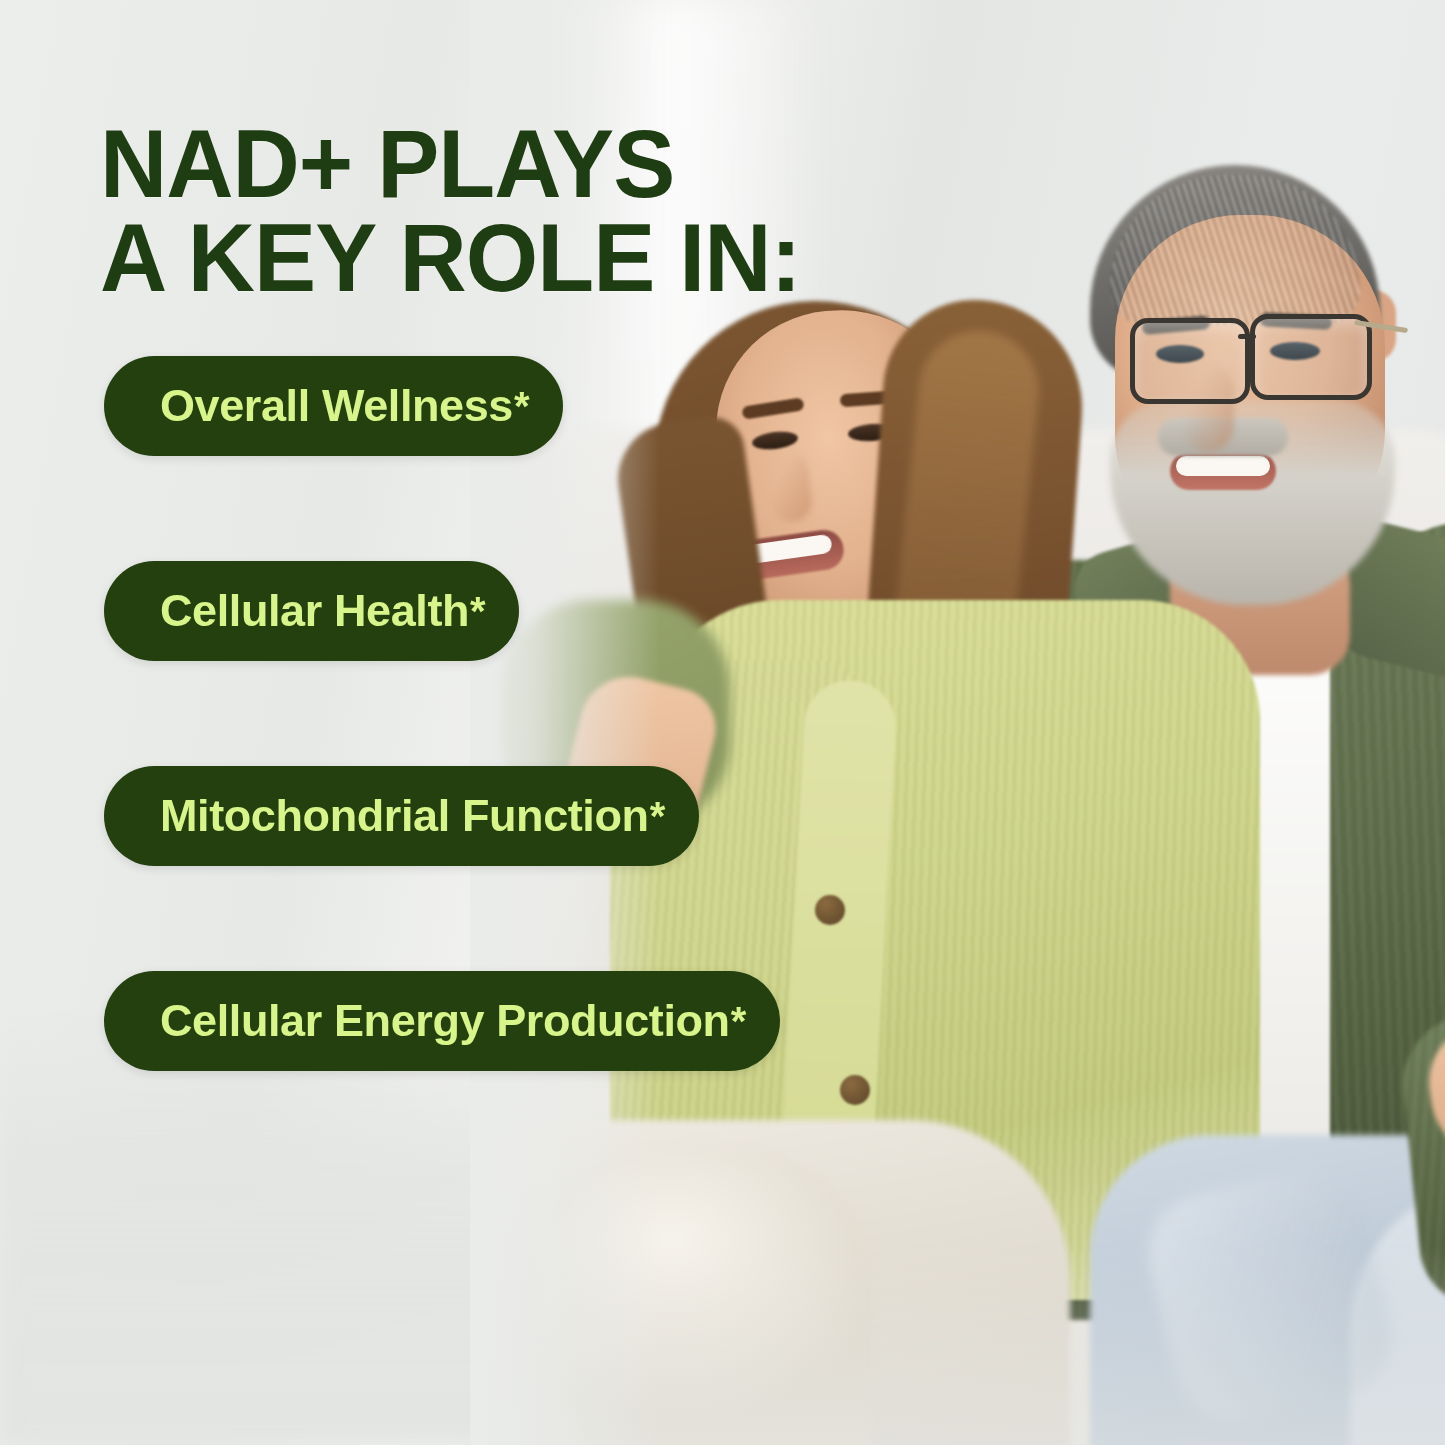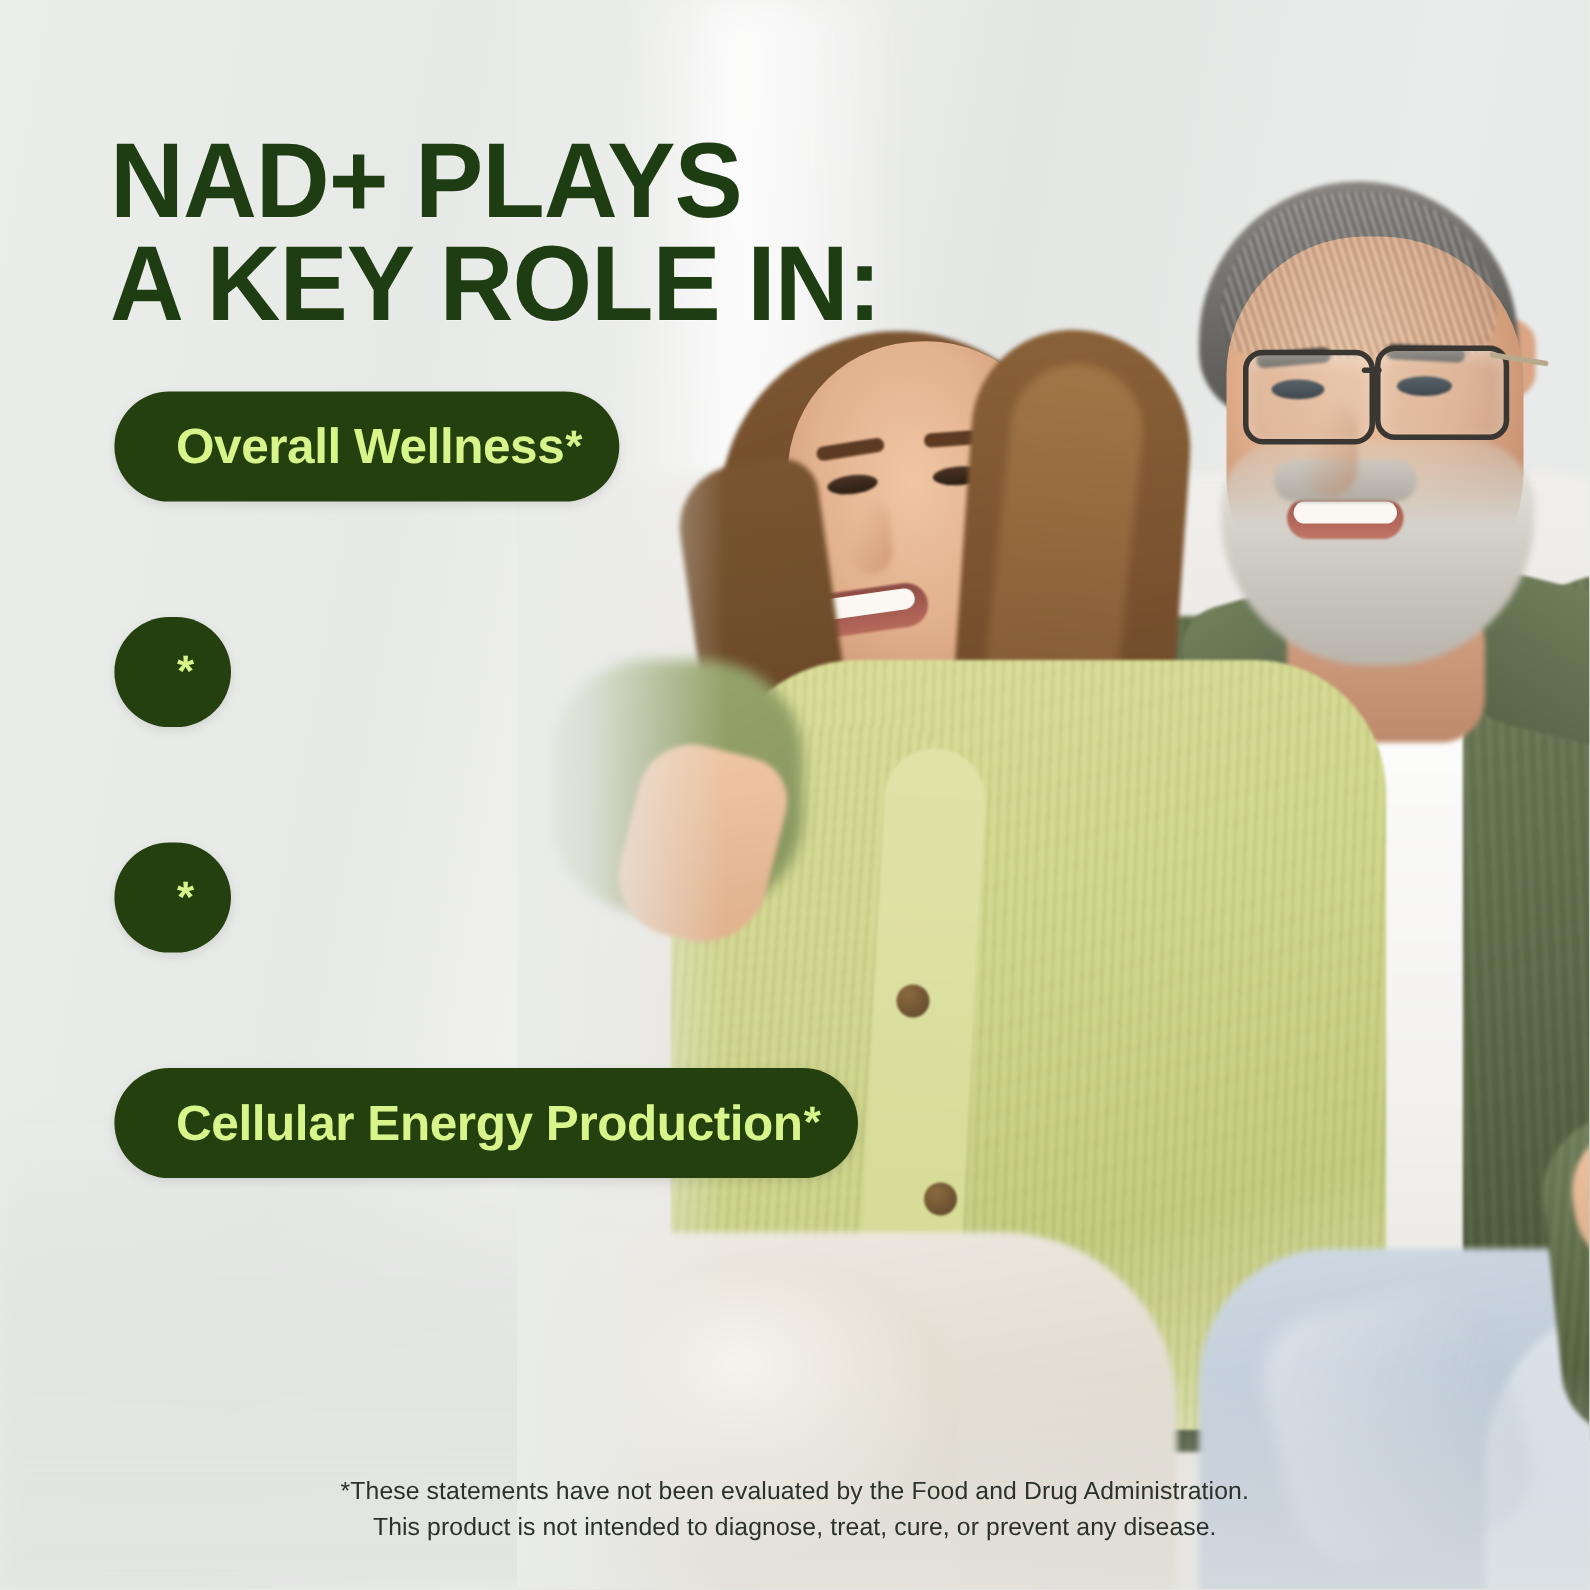--- a/index.html
+++ b/index.html
@@ -471,27 +471,27 @@
 
   <h1 class="headline">NAD+ PLAYS
 A KEY ROLE IN:</h1>
 
   <div class="pills">
     <div class="pill">
       <span>Overall Wellness</span>
         <span class="ast">*</span>
     </div>
     <div class="pill">
+      <span>Cellular Health</span>
         <span class="ast">*</span>
     </div>
     <div class="pill">
+      <span>Mitochondrial Function</span>
         <span class="ast">*</span>
     </div>
     <div class="pill">
       <span>Cellular Energy Production</span>
         <span class="ast">*</span>
     </div>
   </div>
 
-  <div class="footer">*These statements have not been evaluated by the Food and Drug Administration.
-This product is not intended to diagnose, treat, cure, or prevent any disease.</div>
 
 </div>
 
 </body></html>

